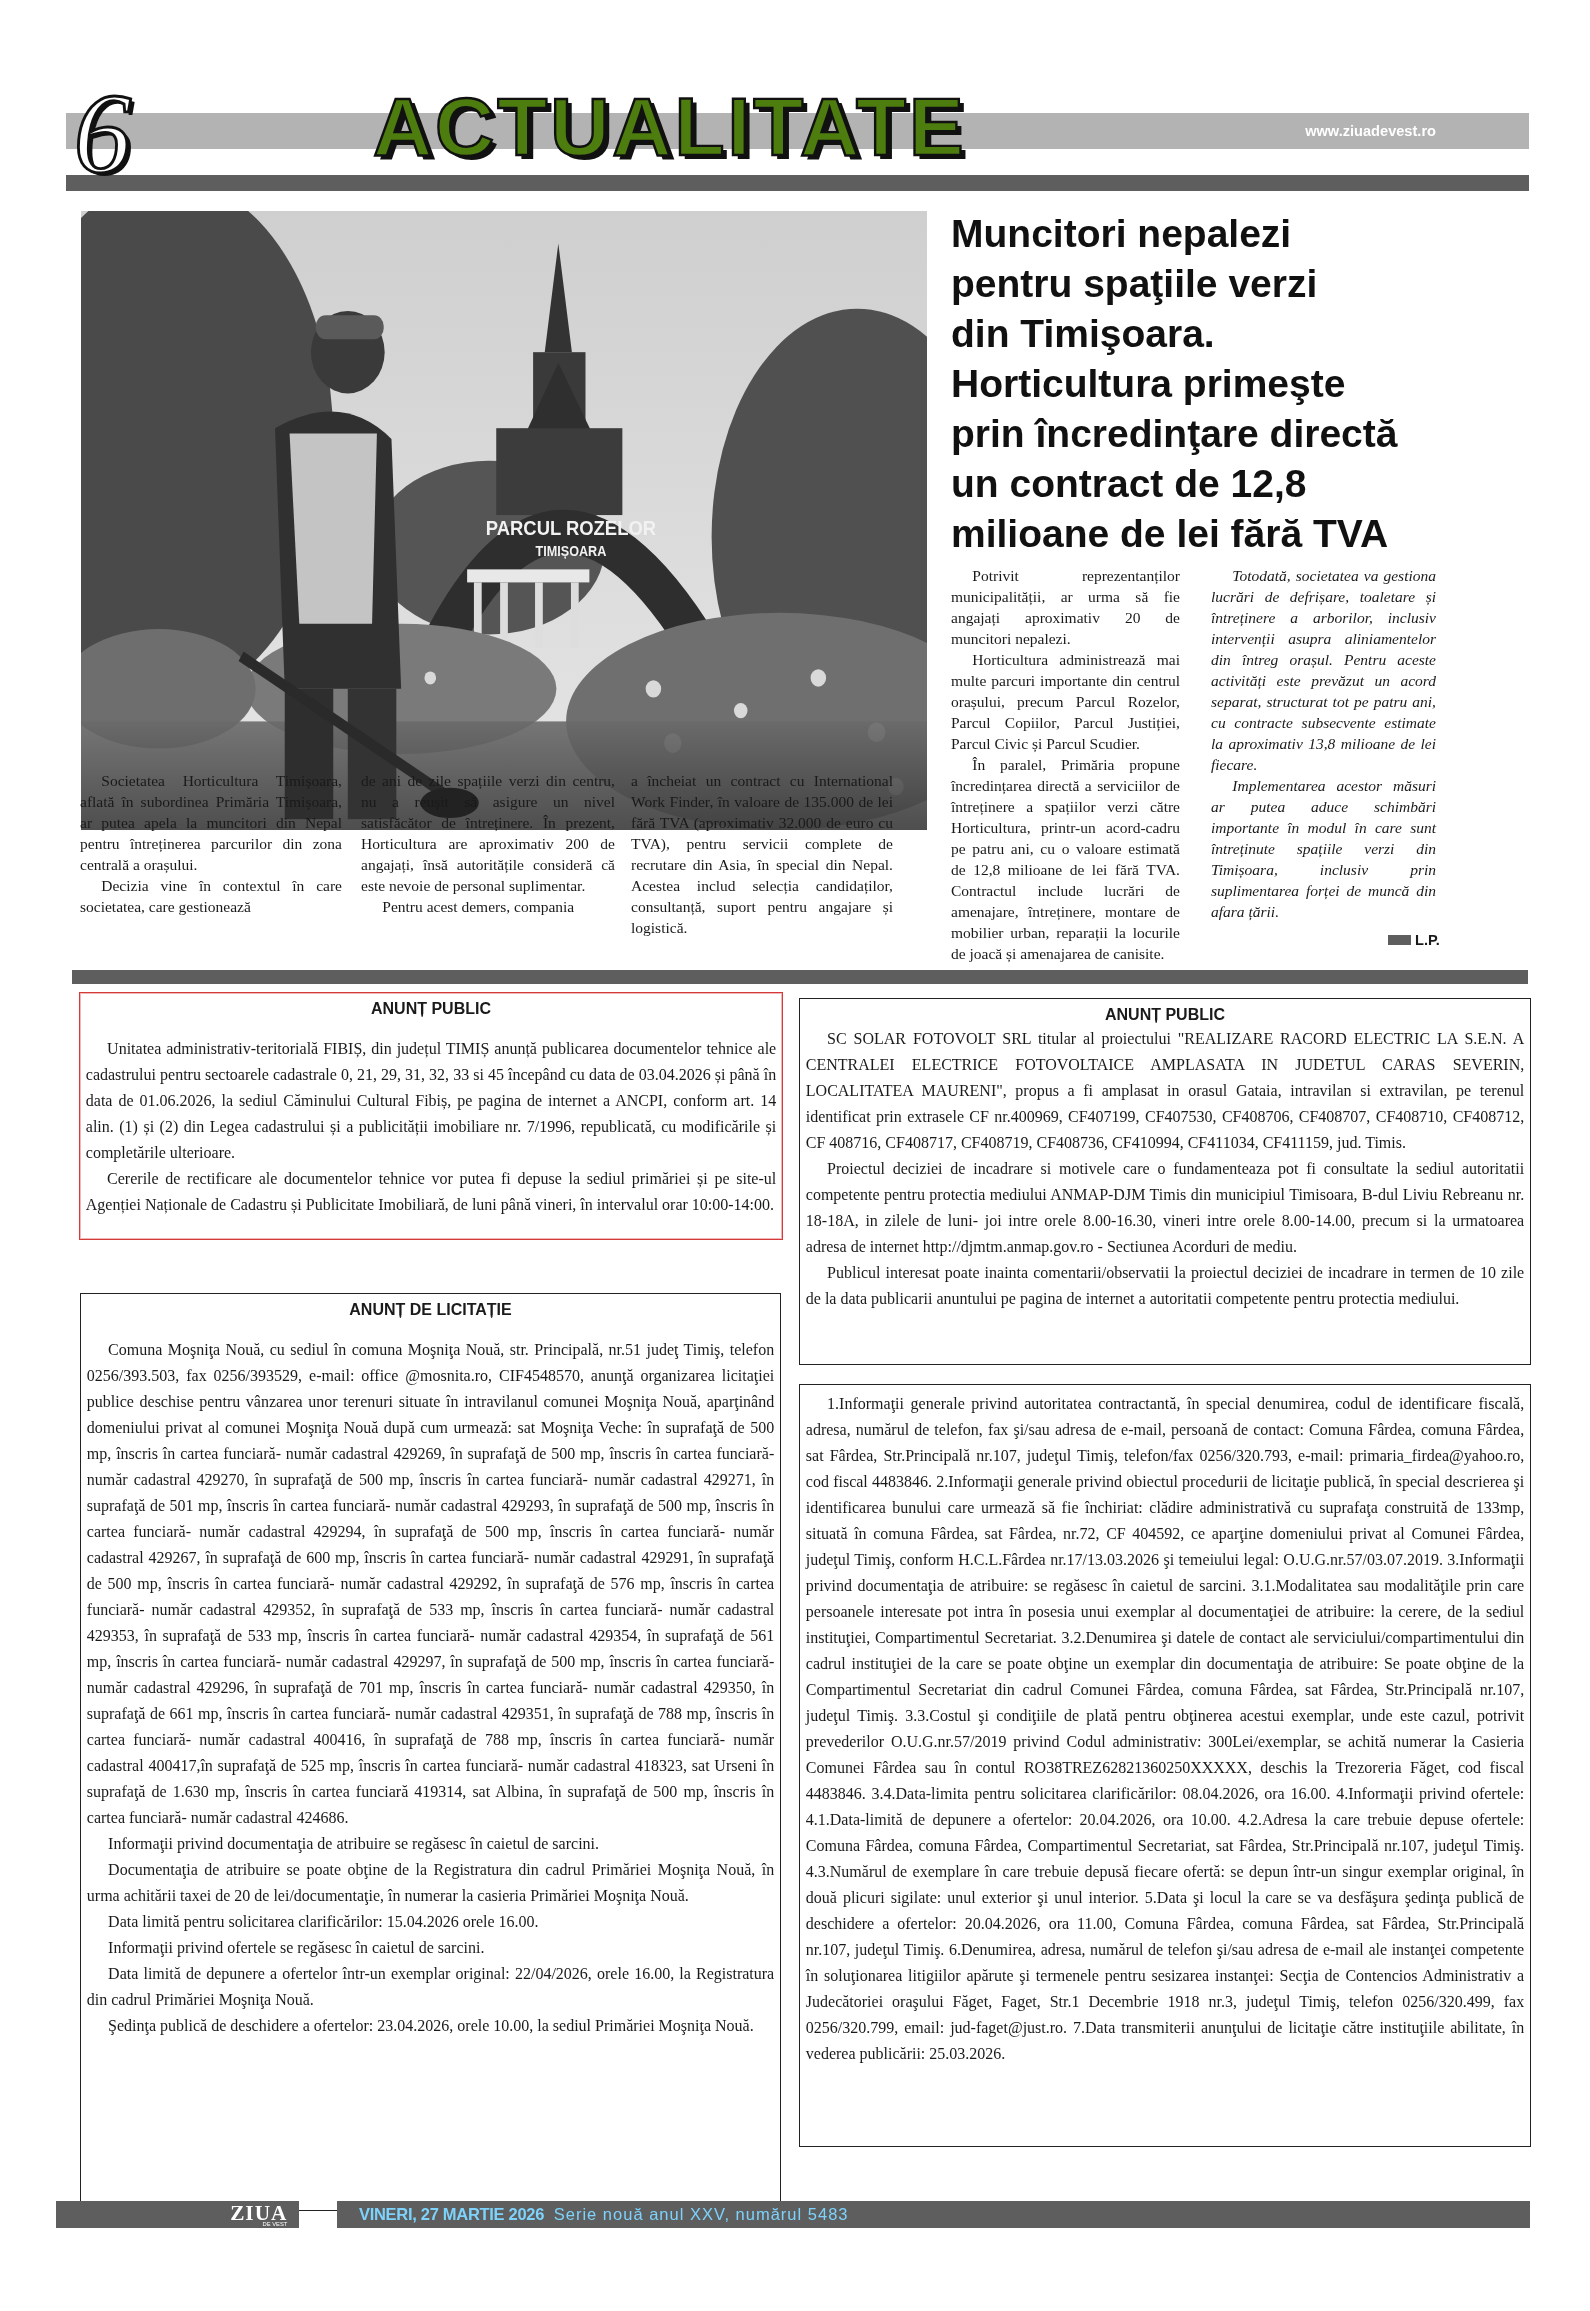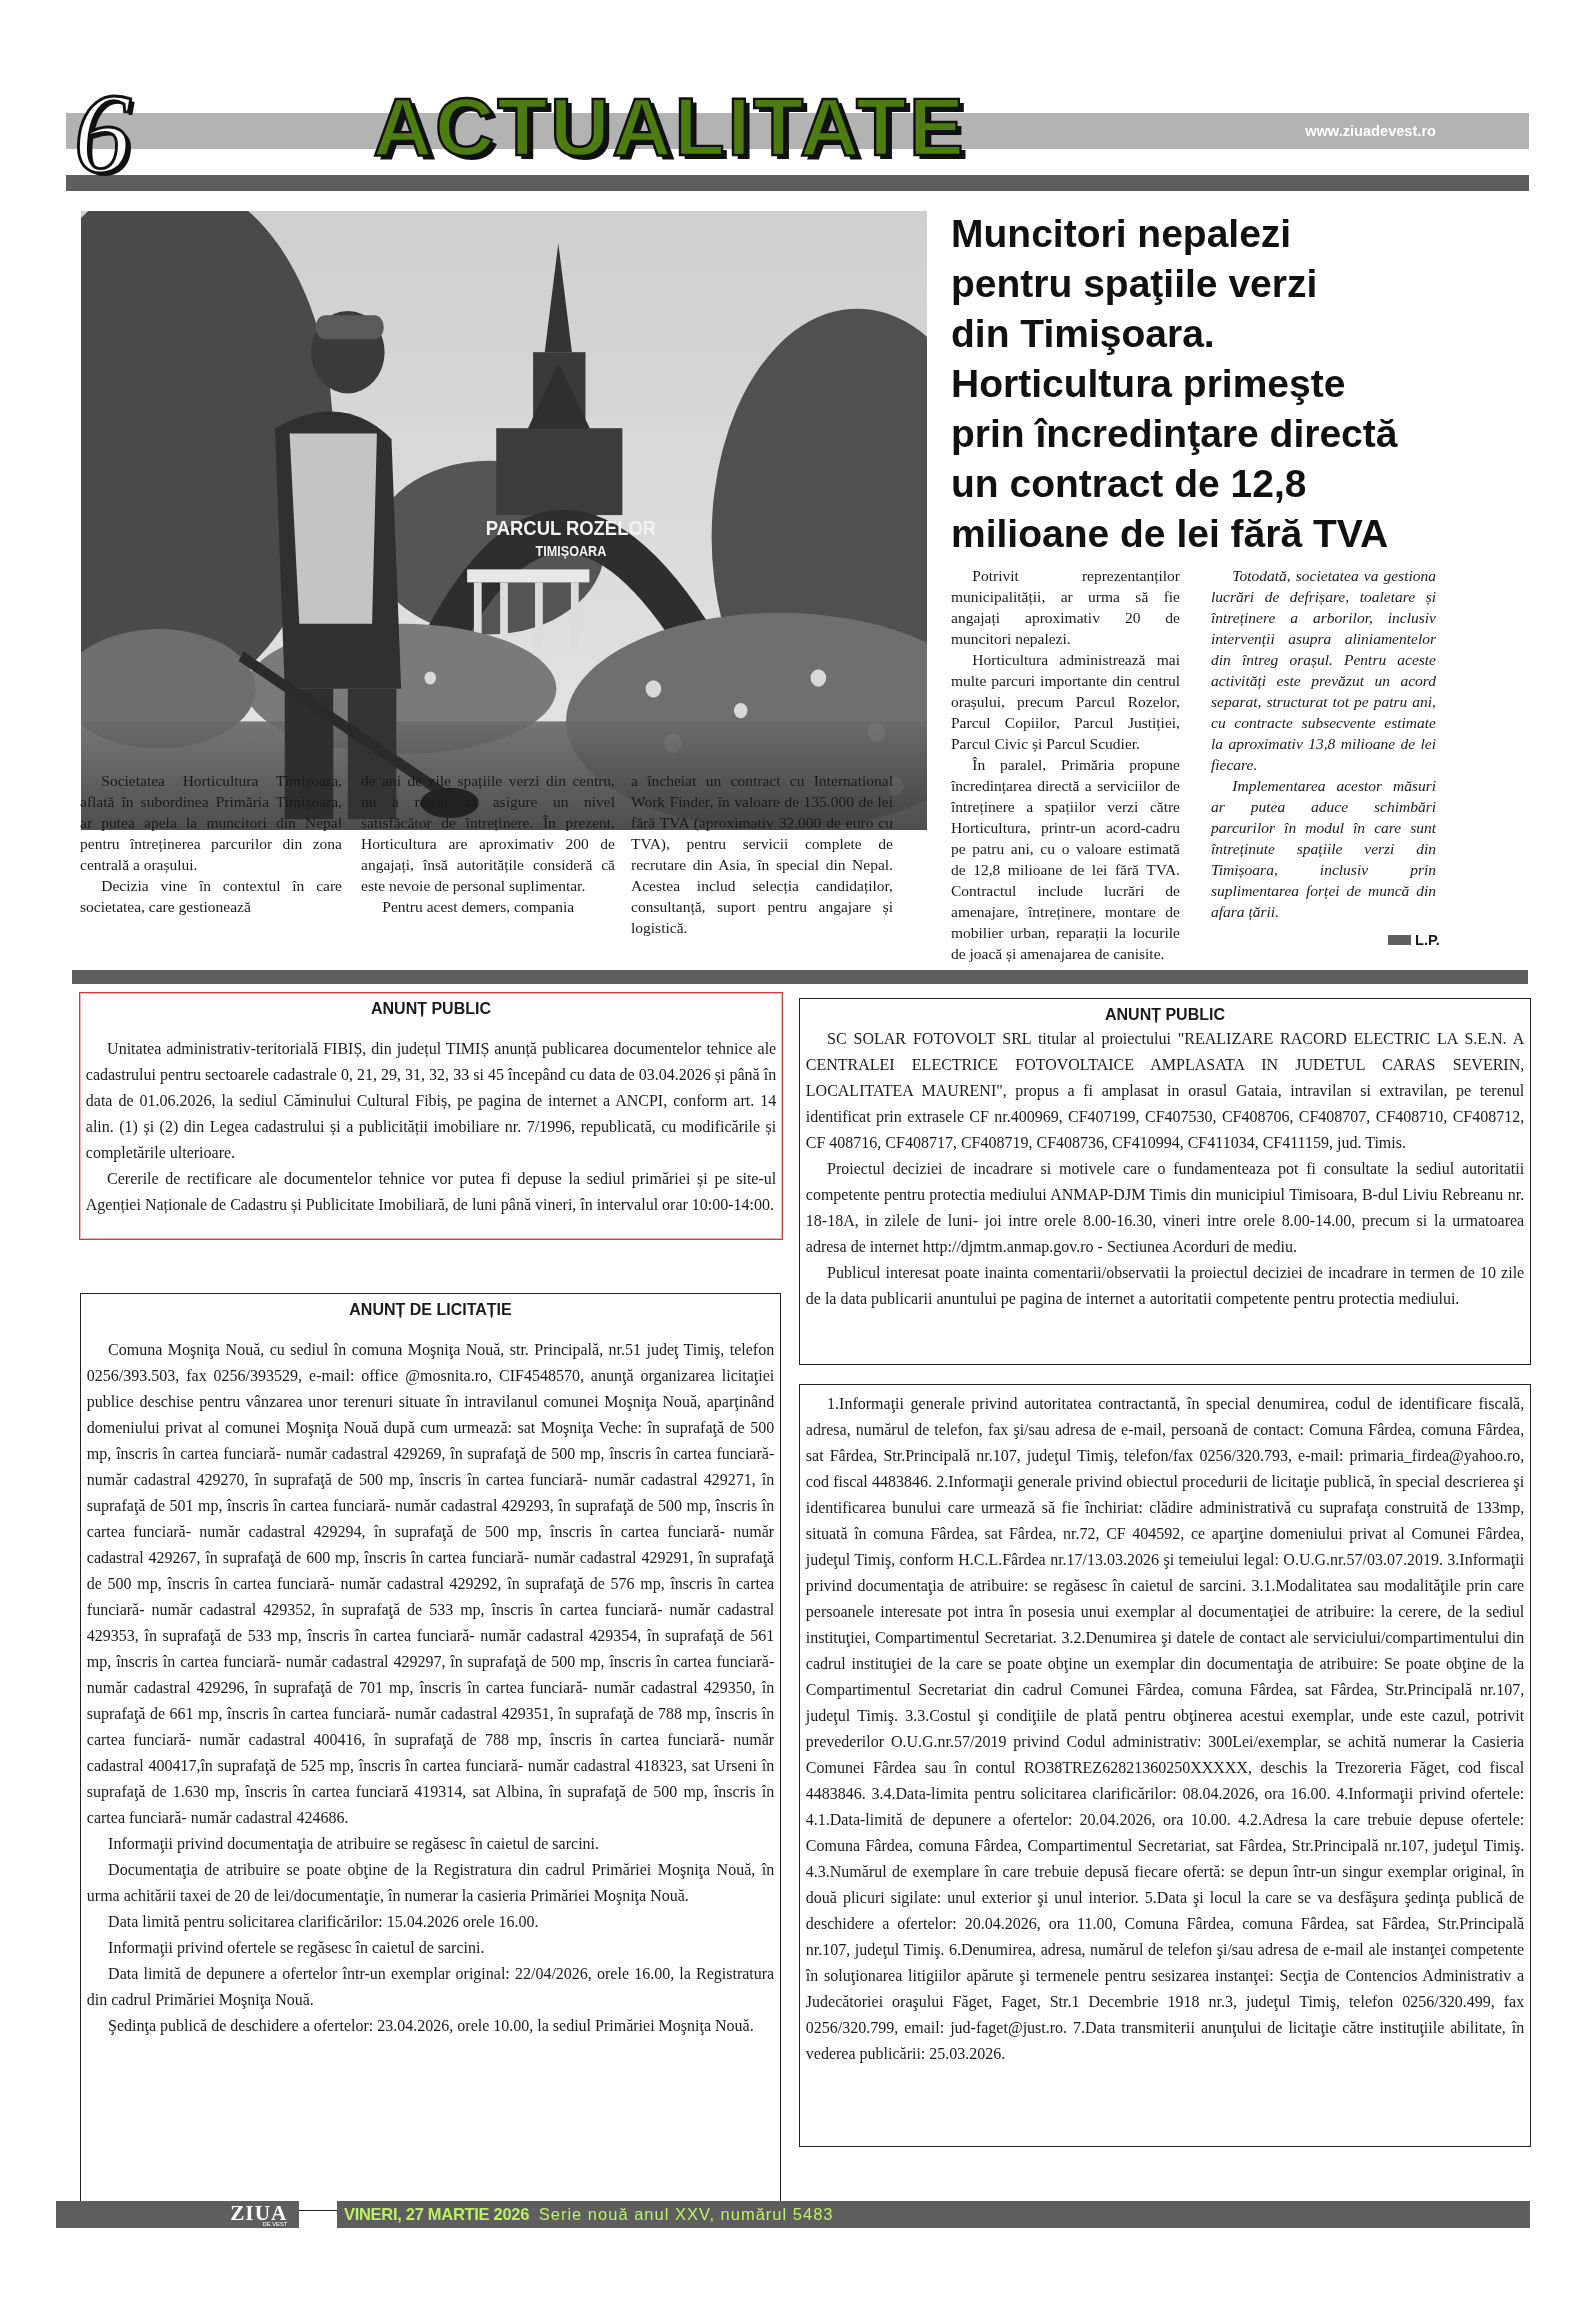--- a/index.html
+++ b/index.html
@@ -45,21 +45,21 @@
   .box-solar h2 { margin-top: 3.9px; margin-bottom: 0; }
   .box-licit { left: 80px; top: 1256px; width: 701px; height: 918px; margin-top: 37px; }
   .box-licit h2 { margin-top: 3.9px; margin-bottom: 16.5px; }
   .box-fardea { left: 799px; top: 1384px; width: 732px; height: 763px; }
   .box-fardea p { margin-top: 5.8px; }
 
   
   .foot-logo { position: absolute; left: 56px; top: 2201px; width: 243px; height: 27px; background: #5e5e5e; }
   .foot-logo span { position: absolute; right: 11.6px; top: 0; font-family: "Liberation Serif", serif; font-weight: 700; font-size: 21.3px; color: #fff; letter-spacing: 1px; }
   .foot-logo small { position: absolute; right: 11.6px; bottom: 1px; font-family: "Liberation Sans", sans-serif; font-size: 5.8px; color: #fff; }
-  .foot-bar { position: absolute; left: 337px; top: 2201px; width: 1193px; height: 27px; background: #5e5e5e; color: #bef264; font-family: "Liberation Sans", sans-serif; font-size: 16.5px; line-height: 27px; padding-left: 7px; white-space: nowrap; }
+  .foot-bar { position: absolute; left: 337px; top: 2201px; width: 1193px; height: 27px; background: #5e5e5e; color: #7dd3fc; font-family: "Liberation Sans", sans-serif; font-size: 16.5px; line-height: 27px; padding-left: 22px; white-space: nowrap; }
   .foot-bar b { font-weight: 700; letter-spacing: -0.3px; margin-right: 9.7px; }
   .foot-bar em { font-style: normal; letter-spacing: 1px; }
 </style>
 </head>
 <body>
 
 <div class="hdr">
   <div class="bar-light"></div>
   <div class="bar-dark"></div>
   <div class="page-num">6</div>
@@ -140,21 +140,21 @@
   <span>milioane de lei fără TVA</span>
 </h1>
 
 <div class="col col-a">
   <p>Potrivit reprezentanților municipalității, ar urma să fie angajați aproximativ 20 de muncitori nepalezi.</p>
   <p>Horticultura administrează mai multe parcuri importante din centrul orașului, precum Parcul Rozelor, Parcul Copiilor, Parcul Justiției, Parcul Civic și Parcul Scudier.</p>
   <p>În paralel, Primăria propune încredințarea directă a serviciilor de întreținere a spațiilor verzi către Horticultura, printr-un acord-cadru pe patru ani, cu o valoare estimată de 12,8 milioane de lei fără TVA. Contractul include lucrări de amenajare, întreținere, montare de mobilier urban, reparații la locurile de joacă și amenajarea de canisite.</p>
 </div>
 <div class="col col-b">
   <p>Totodată, societatea va gestiona lucrări de defrișare, toaletare și întreținere a arborilor, inclusiv intervenții asupra aliniamentelor din întreg orașul. Pentru aceste activități este prevăzut un acord separat, structurat tot pe patru ani, cu contracte subsecvente estimate la aproximativ 13,8 milioane de lei fiecare.</p>
-  <p>Implementarea acestor măsuri ar putea aduce schimbări parcurilor în modul în care sunt întreținute spațiile verzi din Timișoara, inclusiv prin suplimentarea forței de muncă din afara țării.</p>
+  <p>Implementarea acestor măsuri ar putea aduce schimbări importante în modul în care sunt întreținute spațiile verzi din Timișoara, inclusiv prin suplimentarea forței de muncă din afara țării.</p>
 </div>
 <div class="col col-c">
   <p>Societatea Horticultura Timișoara, aflată în subordinea Primăria Timișoara, ar putea apela la muncitori din Nepal pentru întreținerea parcurilor din zona centrală a orașului.</p>
   <p>Decizia vine în contextul în care societatea, care gestionează</p>
 </div>
 <div class="col col-d">
   <p style="text-indent:0">de ani de zile spațiile verzi din centru, nu a reușit să asigure un nivel satisfăcător de întreținere. În prezent, Horticultura are aproximativ 200 de angajați, însă autoritățile consideră că este nevoie de personal suplimentar.</p>
   <p>Pentru acest demers, compania</p>
 </div>
 <div class="col col-e">

